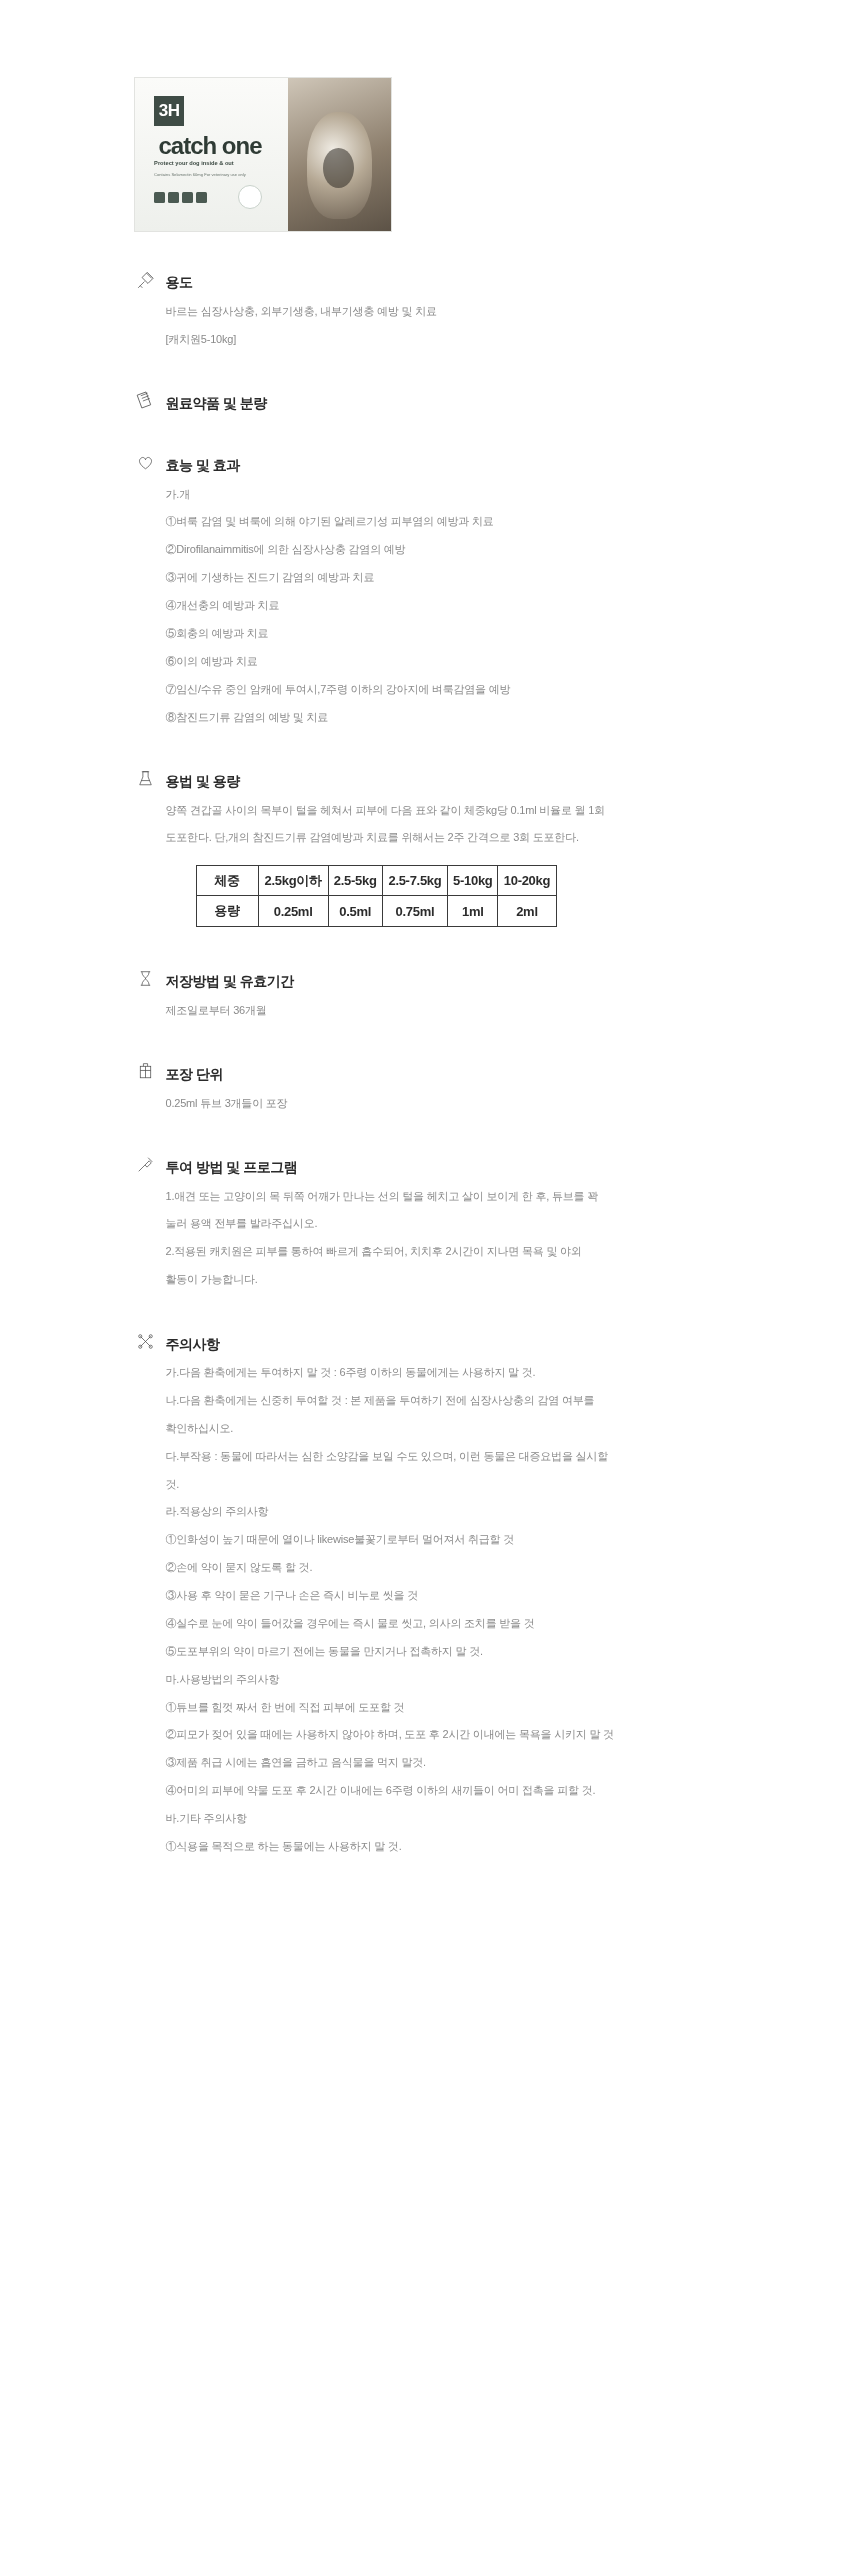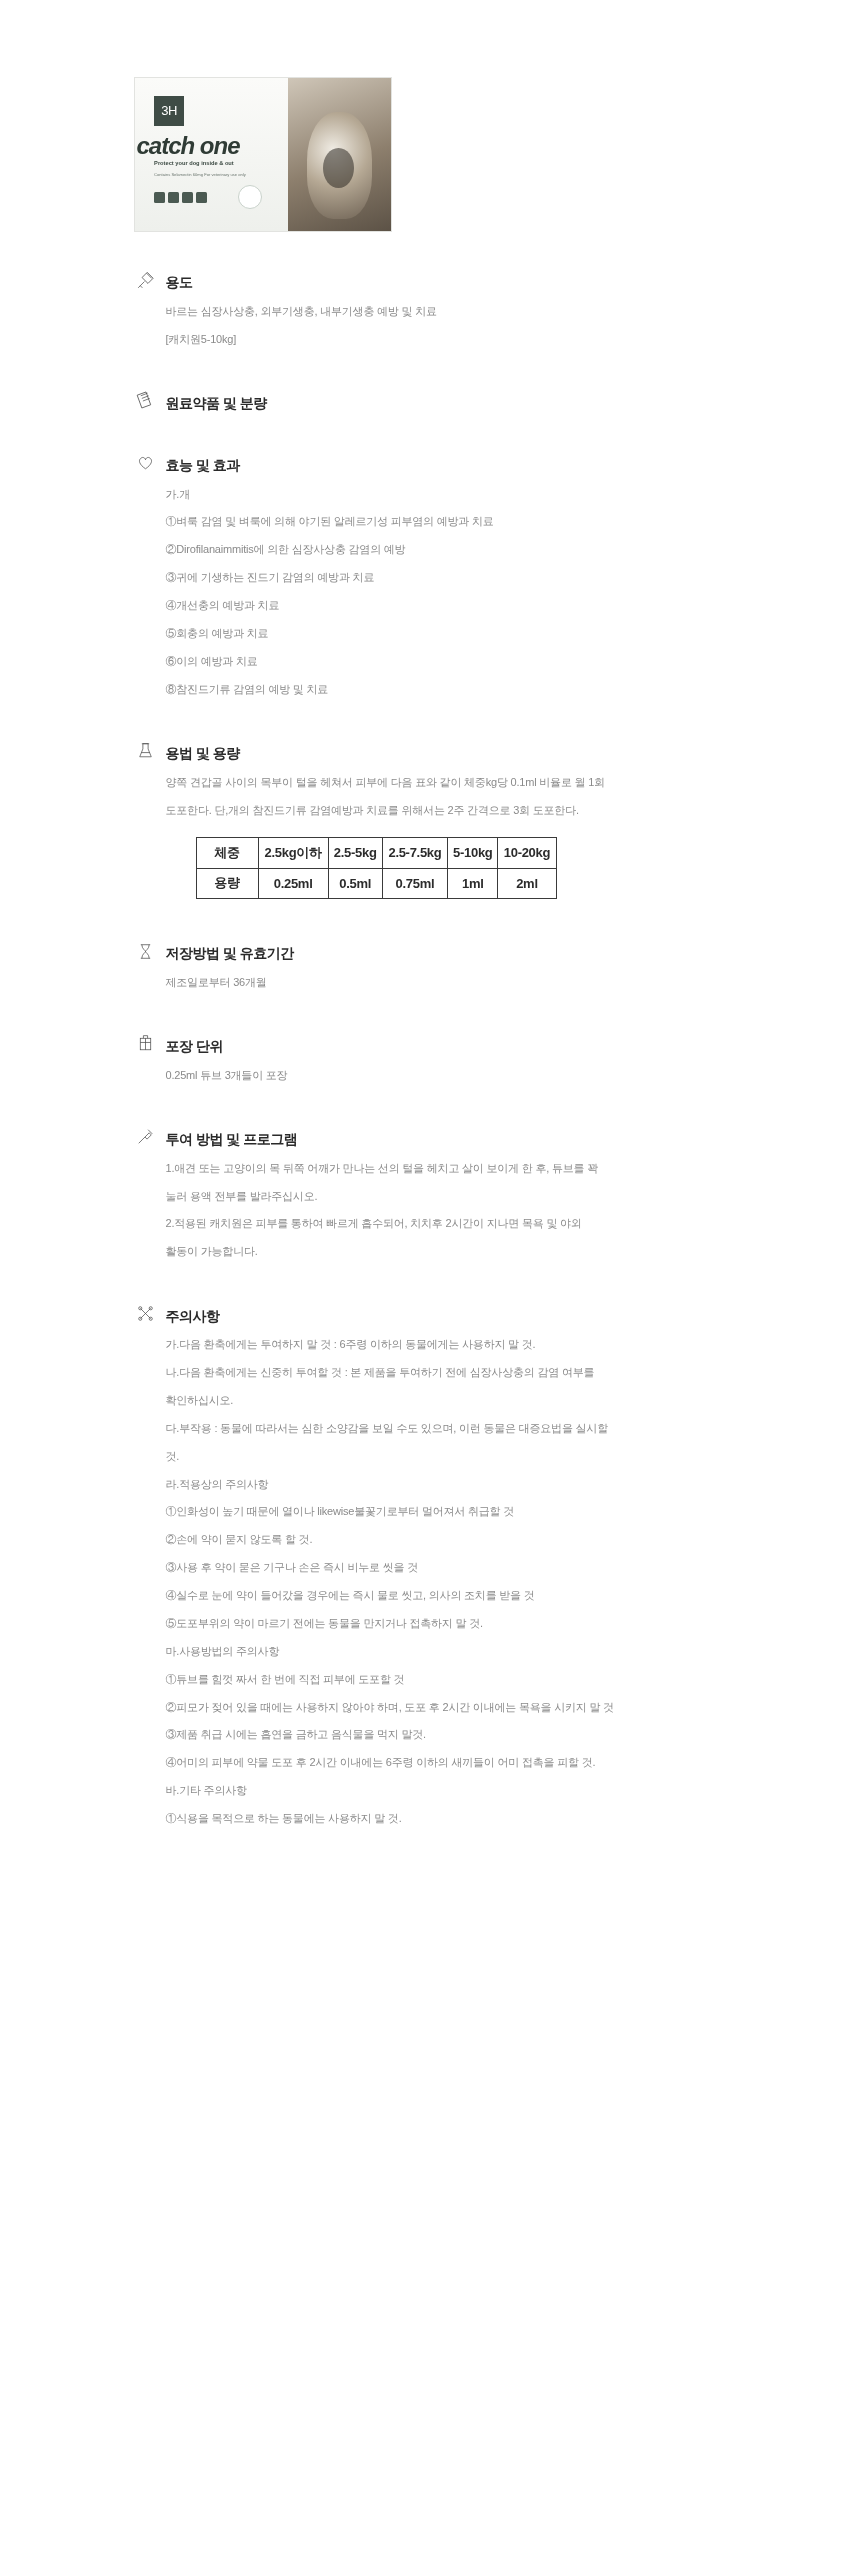--- a/index.html
+++ b/index.html
@@ -43,35 +43,34 @@
     width: 62%;
     height: 100%;
     background: linear-gradient(180deg,#fbfbf9 0%, #eef0ec 100%);
   }
   .pb-logo {
     position: absolute;
     left: 19.6px; top: 17.5px;
     width: 30px; height: 30px;
     background: #3f4c46;
     color: #ffffff;
-    font-size: 13px;
-    font-weight: normal;
+    font-size: 17px;
+    font-weight: bold;
     display: flex;
     align-items: center;
     justify-content: center;
     letter-spacing: -0.5px;
   }
   .pb-title {
     position: absolute;
-    left: 2px; top: 54px;
+    left: 24px; top: 54px;
     font-size: 24px;
     font-weight: bold;
     color: #2f3b35;
     letter-spacing: -1px;
-    font-style: italic;
   }
   .pb-sub {
     position: absolute;
     left: 19.6px; top: 82px;
     font-size: 5.7px;
     font-weight: bold;
     color: #3c4a43;
   }
   .pb-desc {
     position: absolute;
@@ -256,20 +255,21 @@
         <div class="sec-title">효능 및 효과</div>
       </div>
       <div class="sec-body">
         <div class="line">가.개</div>
         <div class="line">①벼룩 감염 및 벼룩에 의해 야기된 알레르기성 피부염의 예방과 치료</div>
         <div class="line">②Dirofilanaimmitis에 의한 심장사상충 감염의 예방</div>
         <div class="line">③귀에 기생하는 진드기 감염의 예방과 치료</div>
         <div class="line">④개선충의 예방과 치료</div>
         <div class="line">⑤회충의 예방과 치료</div>
         <div class="line">⑥이의 예방과 치료</div>
+        <div class="line">⑦임신/수유 중인 암캐에 투여시,7주령 이하의 강아지에 벼룩감염을 예방</div>
         <div class="line">⑧참진드기류 감염의 예방 및 치료</div>
       </div>
     </div>
 
     <div class="section">
       <div class="section-head">
         <div class="sec-icon">
           <svg width="23" height="23" viewBox="0 0 44 44" fill="none" stroke="#4a4a4a" stroke-width="1.4">
             <path d="M17 9 L17 19 L11 34 L33 34 L27 19 L27 9 Z"></path>
             <line x1="15" y1="9" x2="29" y2="9"></line>

